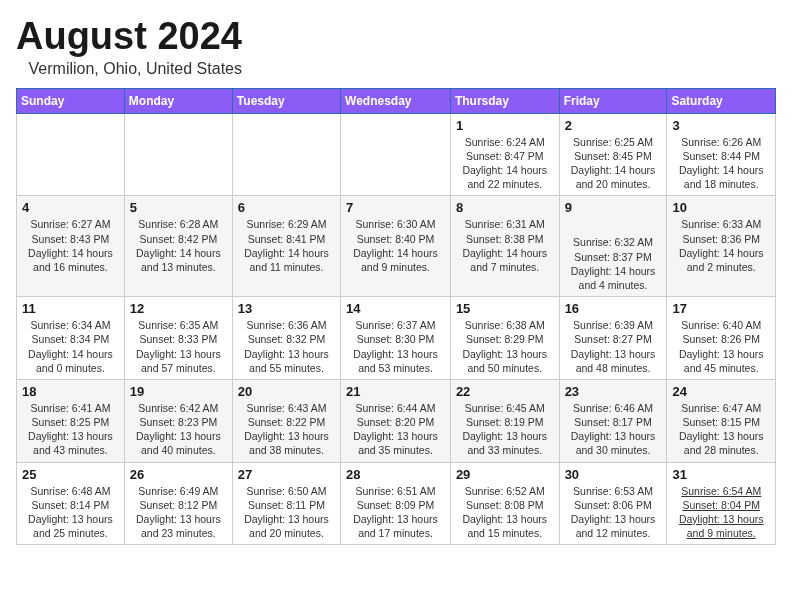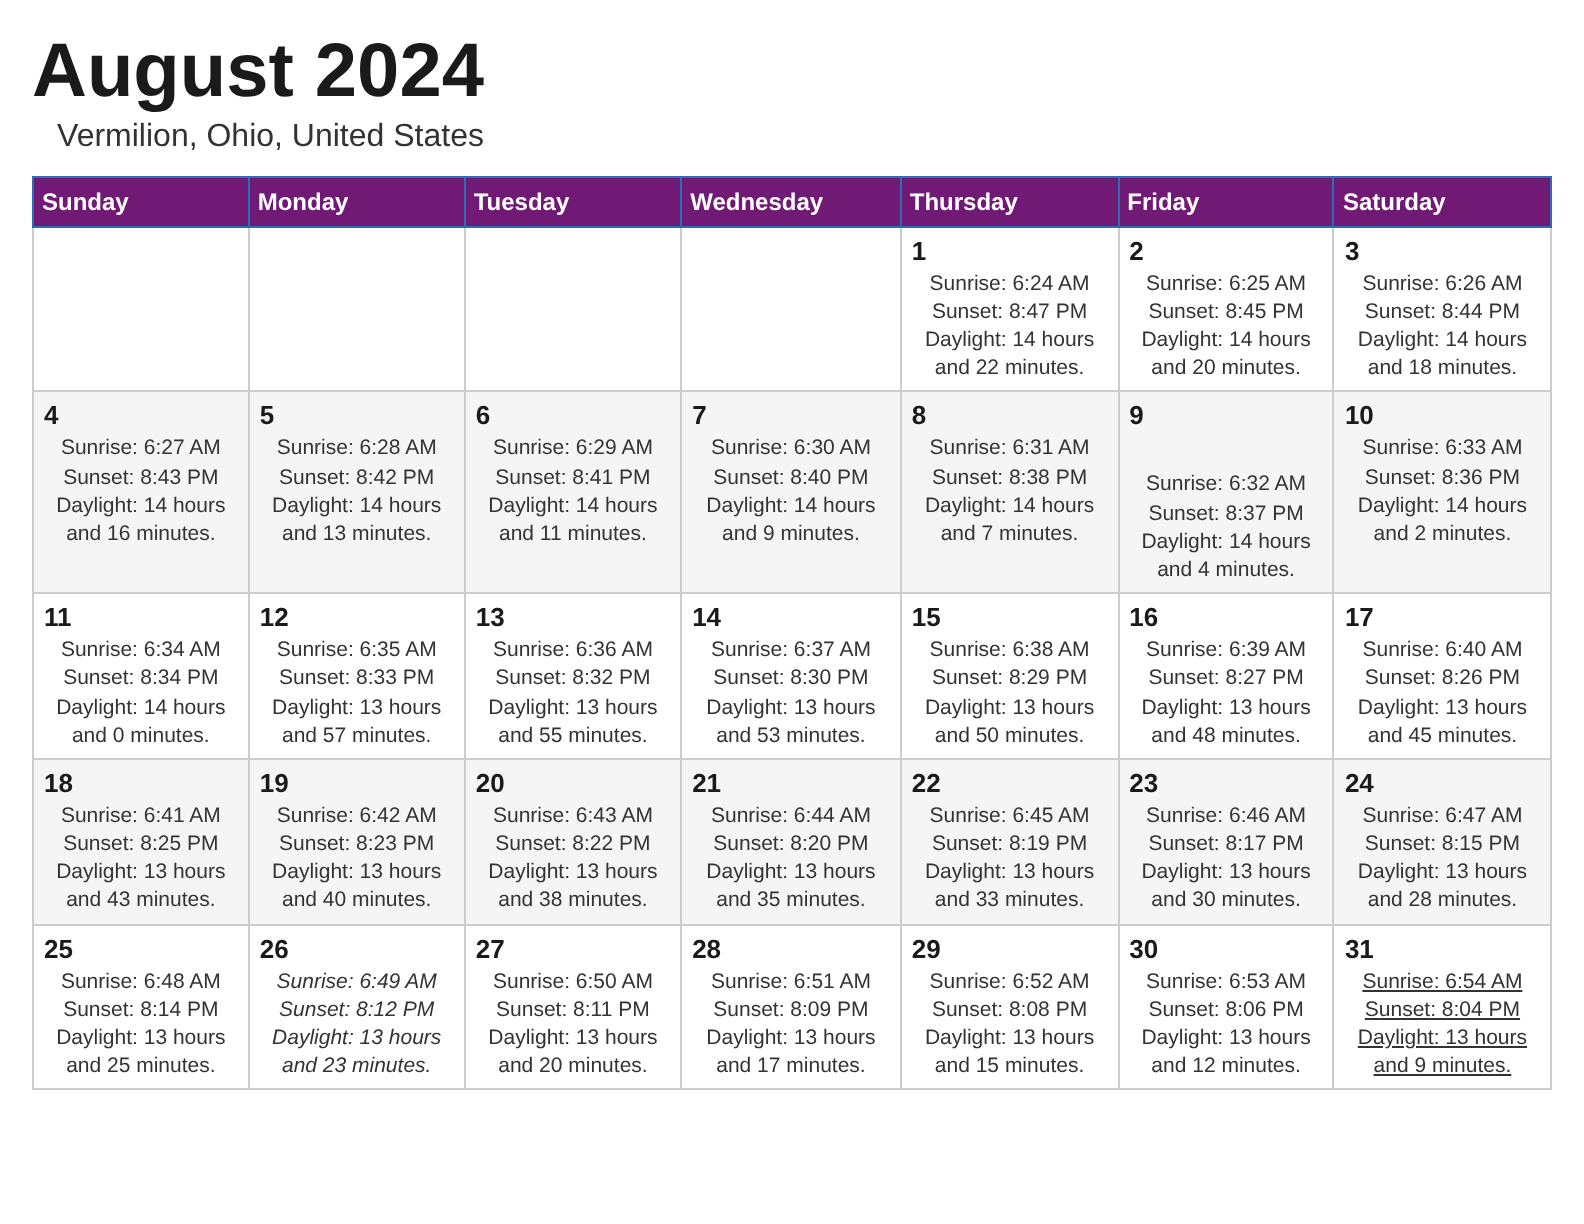--- a/index.html
+++ b/index.html
@@ -34,21 +34,21 @@
       font-size: 16px;
       color: #333;
       margin-top: 2px;
     }
     .calendar {
       width: 100%;
       border-collapse: collapse;
       font-size: 11px;
     }
     .calendar thead tr th {
-      background: #701a75;
+      background: #8b5cf6;
       color: #fff;
       padding: 5px 4px;
       text-align: left;
       font-size: 12px;
       font-weight: bold;
       border: 1px solid #2a6db5;
     }
     .calendar tbody tr td {
       border: 1px solid #ccc;
       vertical-align: top;
@@ -282,21 +282,21 @@
       <tr>
         <td>
           <span class="day-num">25</span>
           <div class="day-info" style="white-space: pre-line;">Sunrise: 6:48 AM
 Sunset: 8:14 PM
 Daylight: 13 hours
 and 25 minutes.</div>
         </td>
         <td>
           <span class="day-num">26</span>
-          <div class="day-info" style="white-space: pre-line; font-style: italic;">Sunrise: 6:49 AM
+          <div class="day-info" style="white-space: pre-line;">Sunrise: 6:49 AM
 Sunset: 8:12 PM
 Daylight: 13 hours
 and 23 minutes.</div>
         </td>
         <td>
           <span class="day-num">27</span>
           <div class="day-info" style="white-space: pre-line;">Sunrise: 6:50 AM
 Sunset: 8:11 PM
 Daylight: 13 hours
 and 20 minutes.</div>

